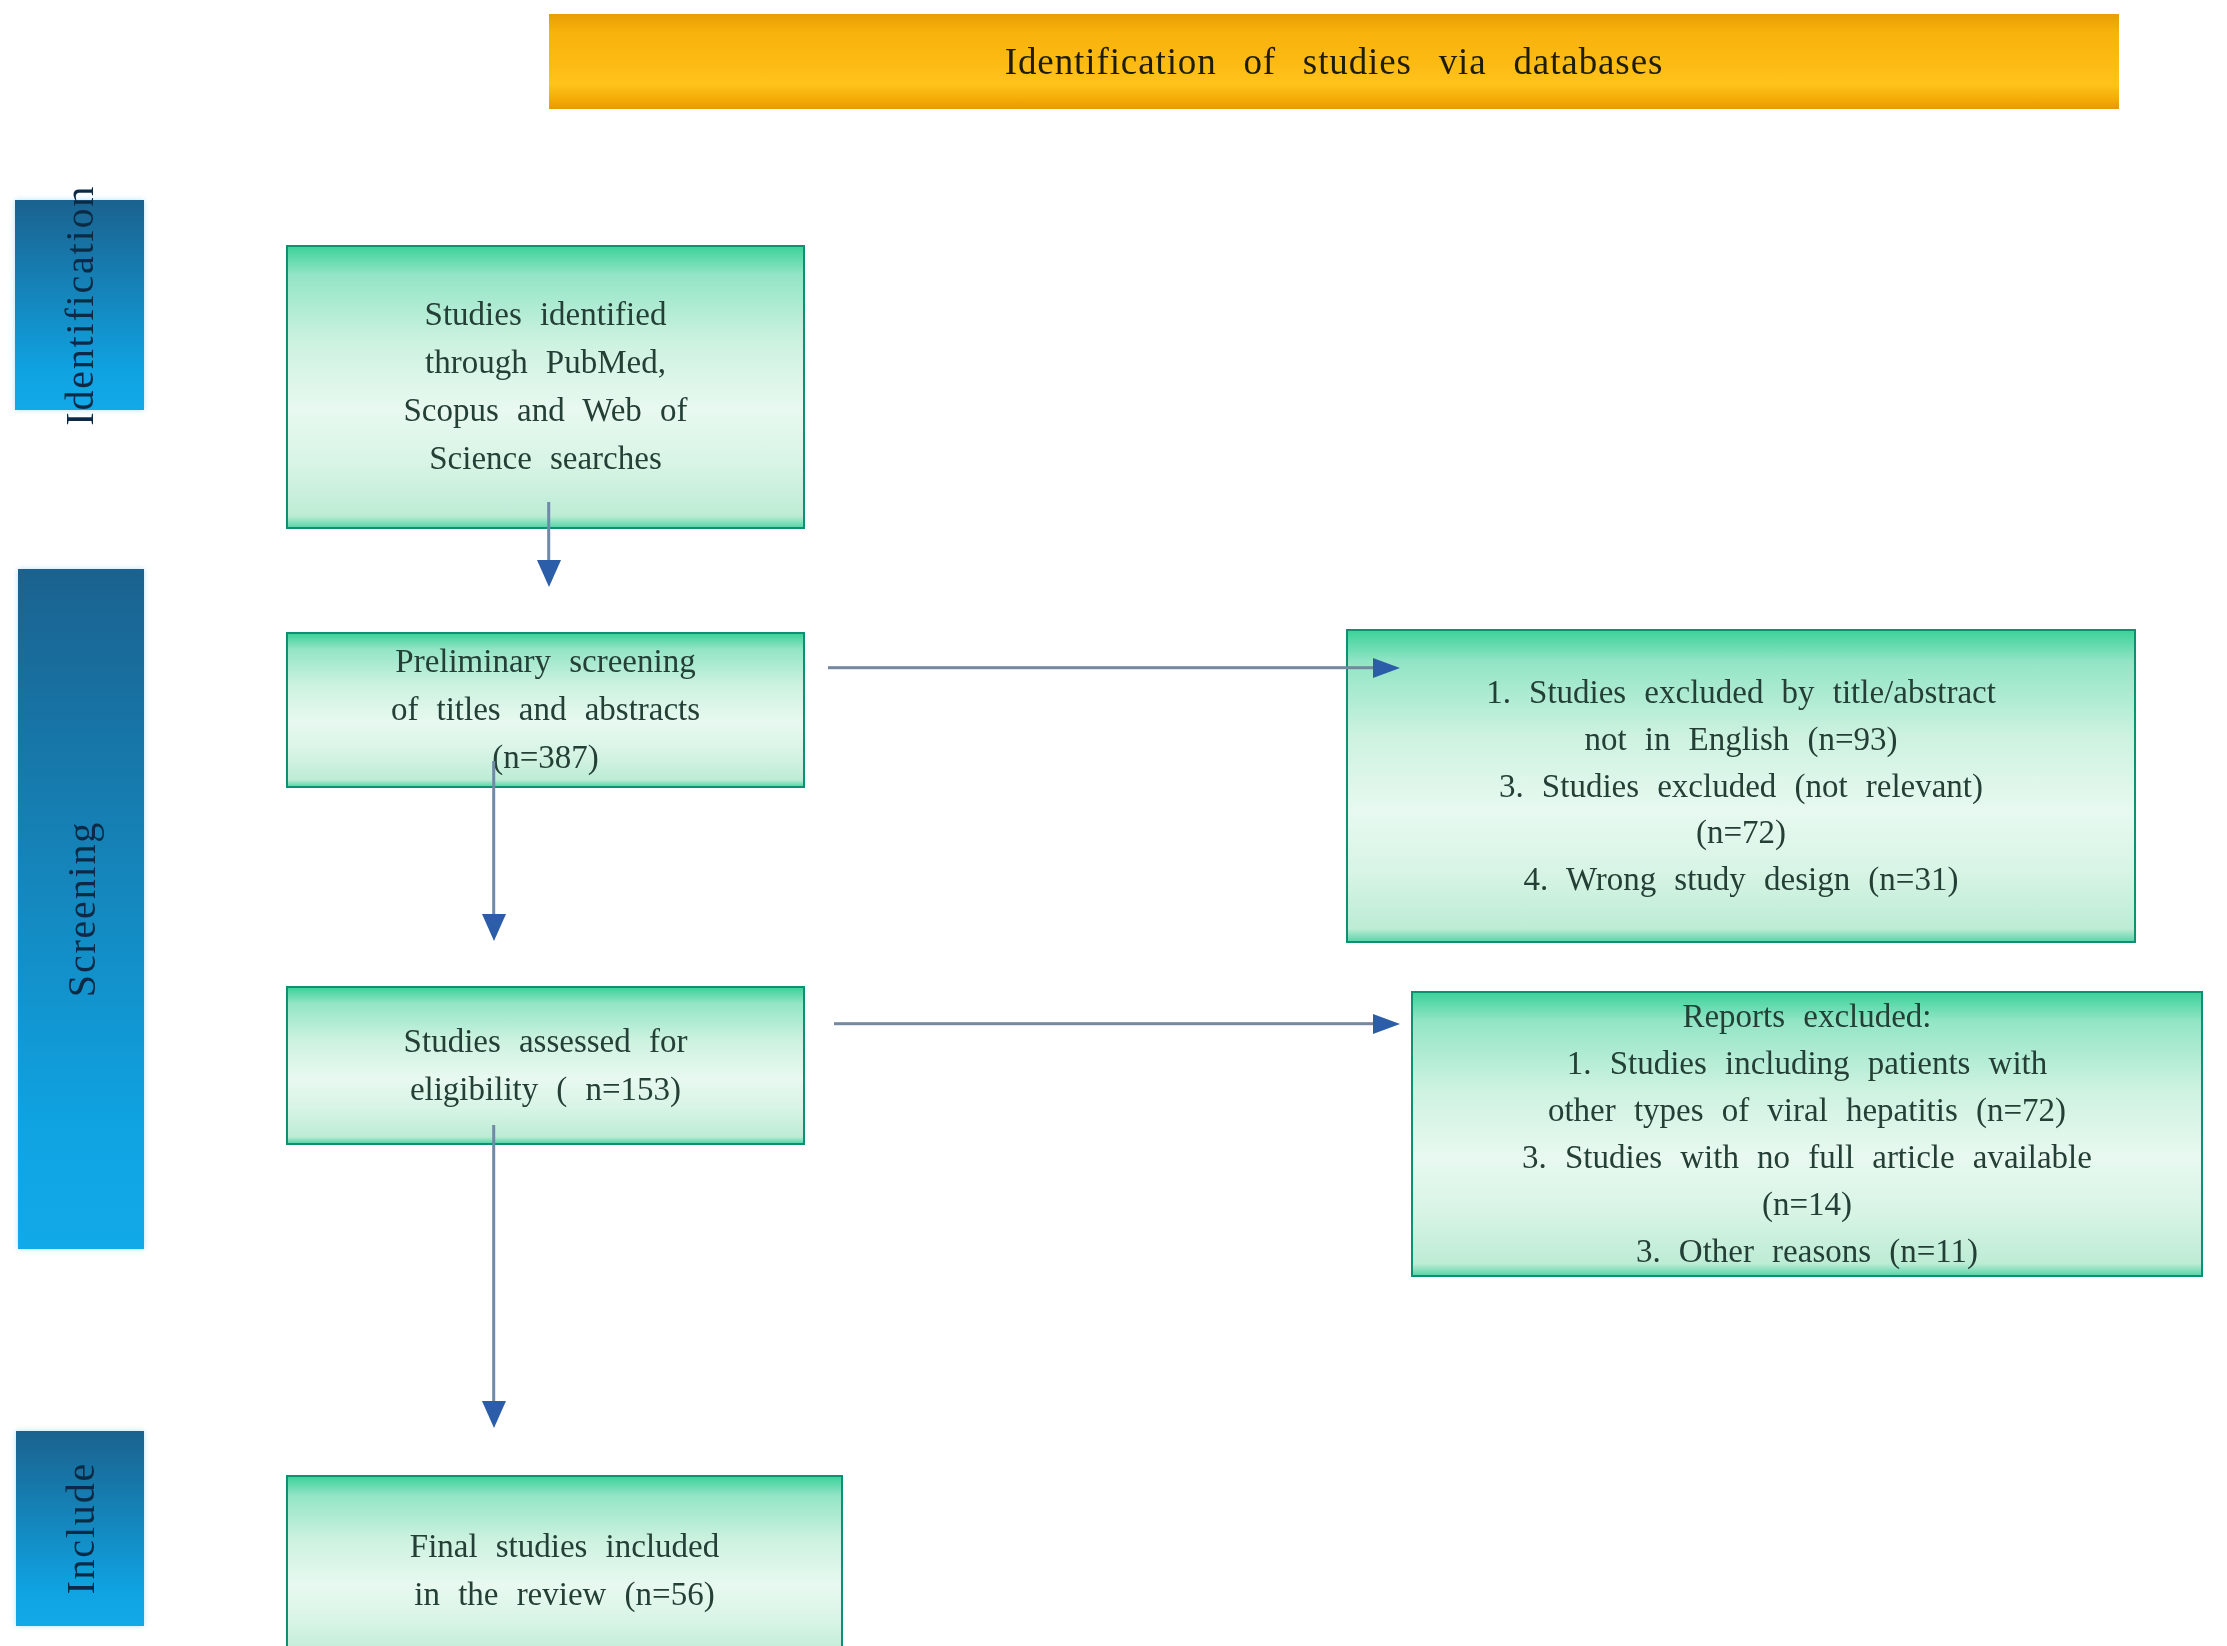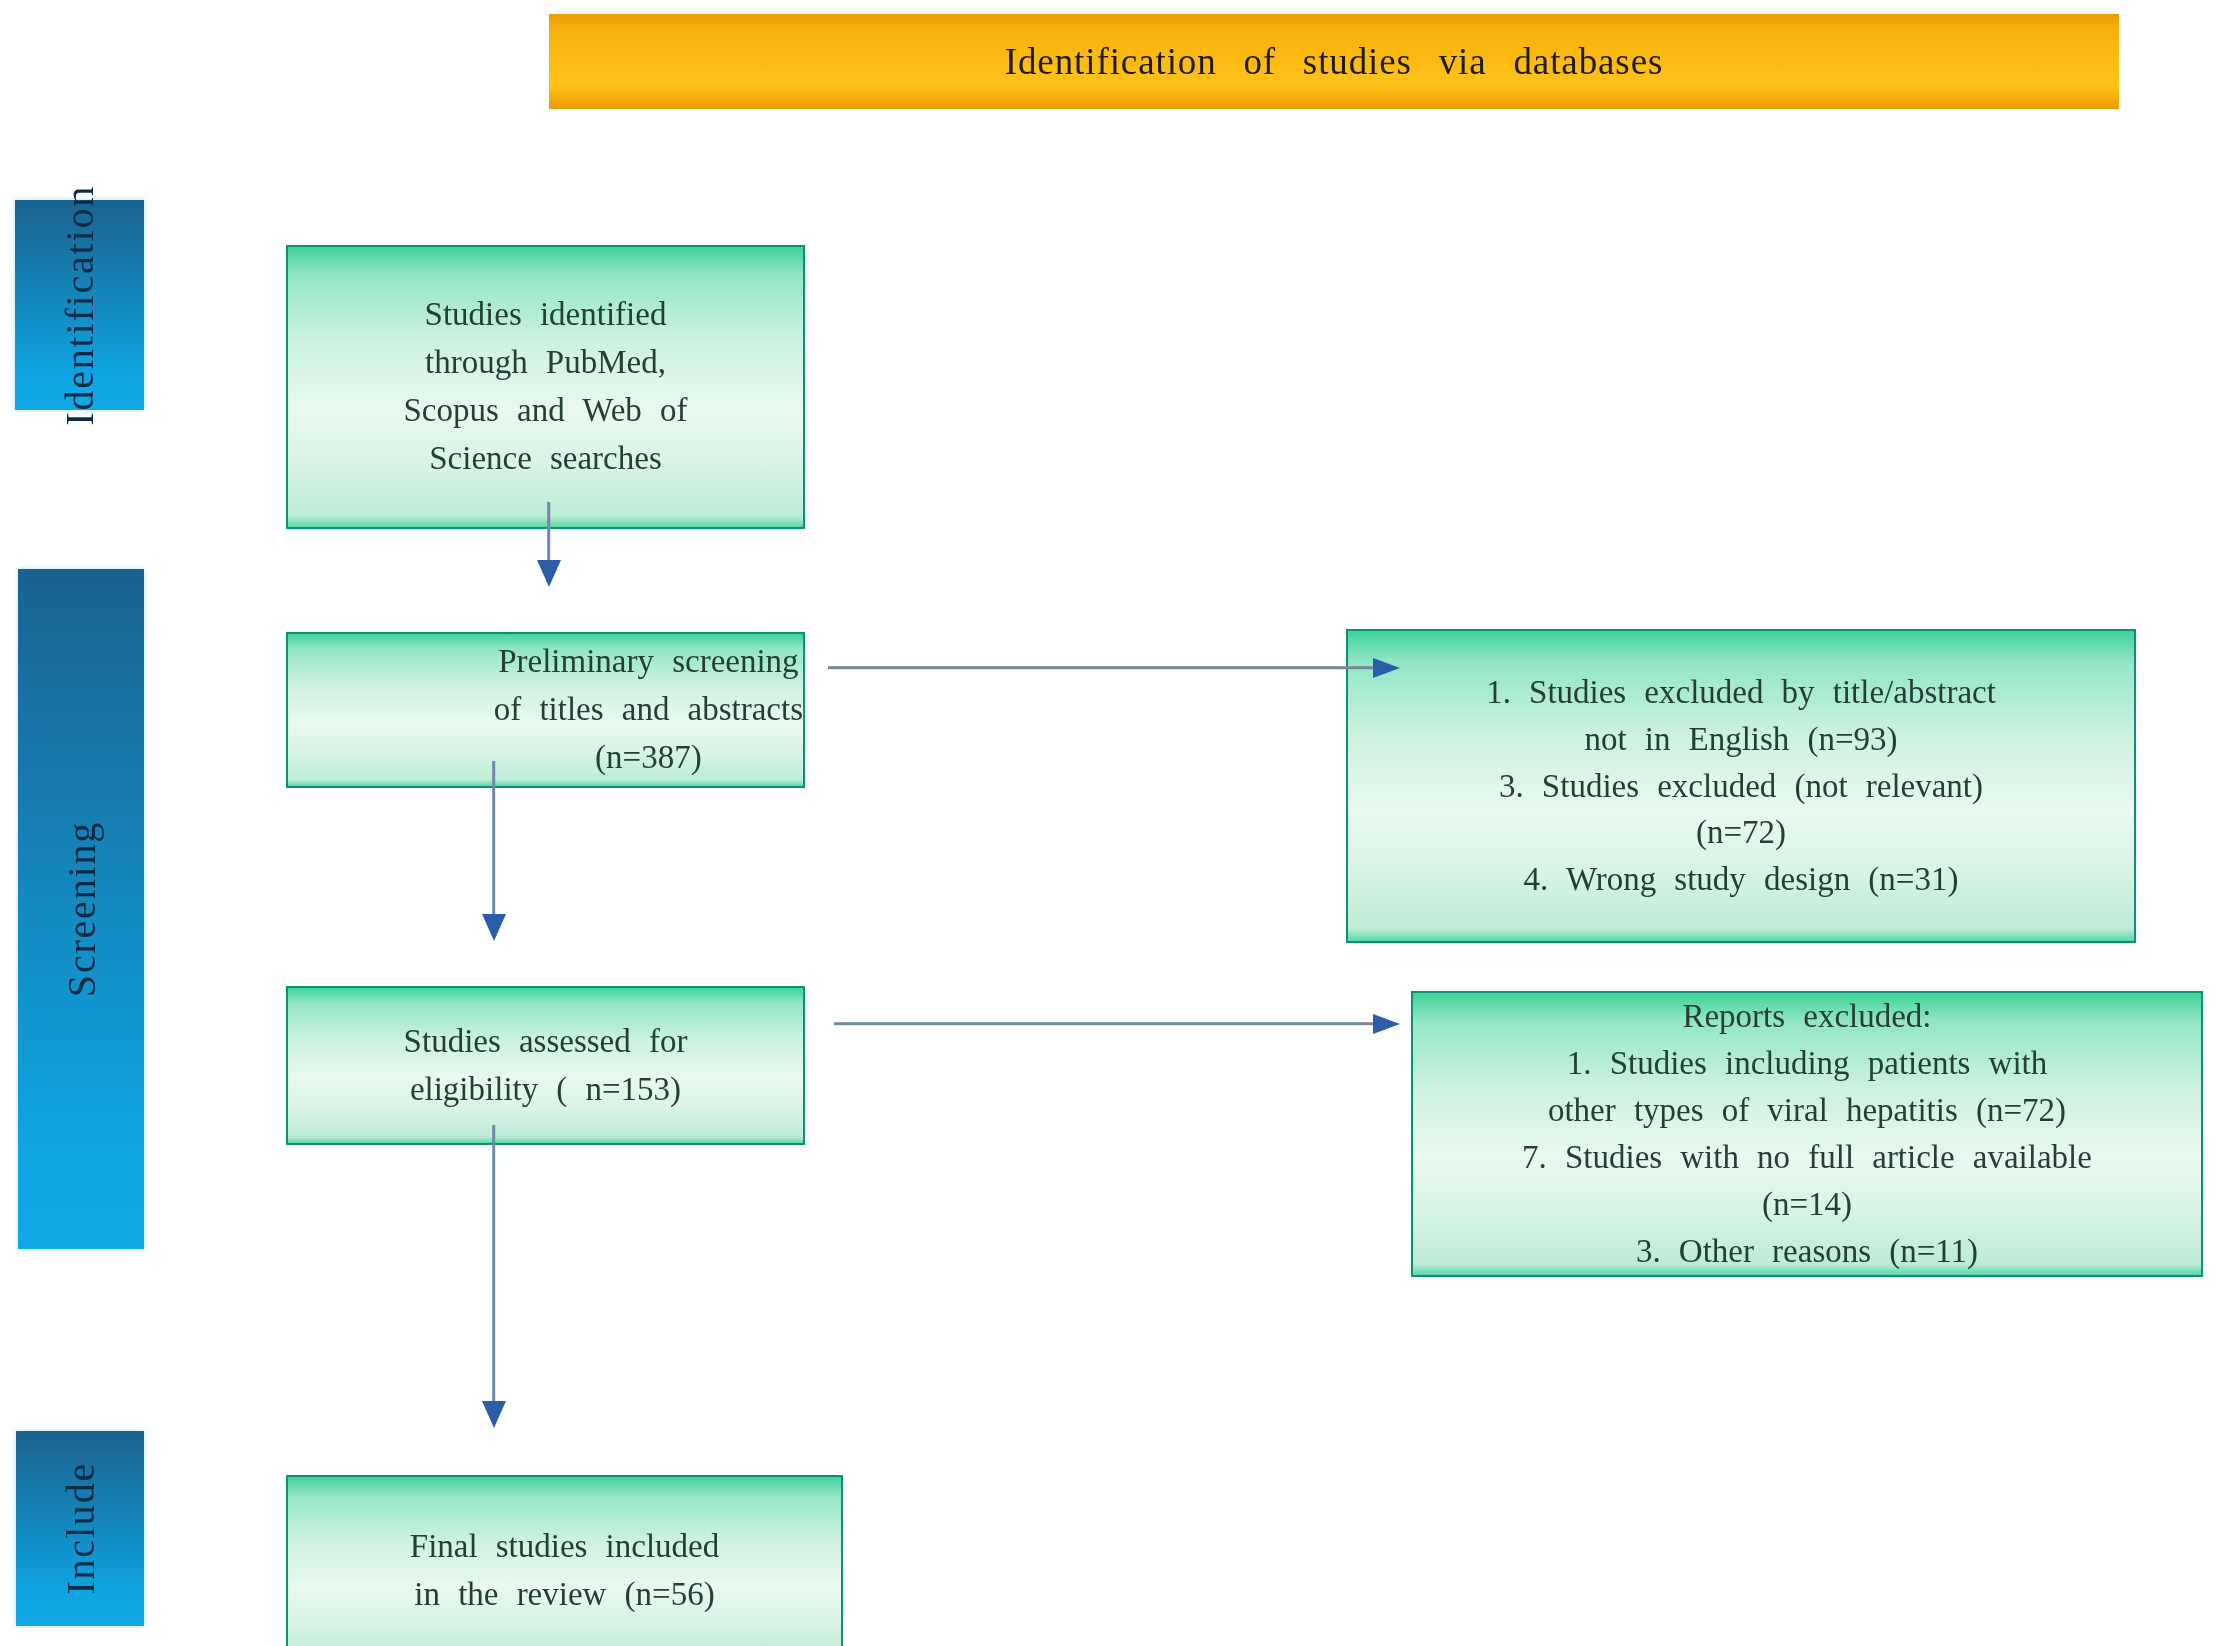--- a/index.html
+++ b/index.html
@@ -38,21 +38,21 @@
     position:absolute; box-sizing:border-box;
     border:2.7px solid #0c9273;
     background:linear-gradient(180deg,#3ed29a 0%,#93e5c6 10%,#cdf2e0 34%,#e8f9f0 58%,#d7f4e5 78%,#bdecd5 96%,#5cd7aa 100%);
     display:flex; flex-direction:column; align-items:center; justify-content:center;
     text-align:center; color:#243f36; font-size:33px; line-height:1.45;
     word-spacing:0.3em;
     margin-top:41px;
   }
   .gtext { white-space:pre-line; }
   .box-identified { left:286px; top:204px;  width:519px; height:284px; }
-  .box-screening  { left:286px; top:591px;  width:519px; height:156px;align-items:flex-end; }
+  .box-screening  { left:286px; top:591px;  width:519px; height:156px; }
   .box-assessed   { left:286px; top:945px; width:519px; height:159px; }
   .box-final      { left:286px; top:1434px; width:557px; height:191px; }
   .box-excluded1  { left:1346px; top:588px;  width:790px; height:314px; }
   .box-excluded2  { left:1411px; top:950px; width:792px; height:286px; }
   .box-excluded1, .box-excluded2 { font-size:33px; line-height:1.42; }
 
   
   .varrow { position:absolute; width:25px; }
   .varrow .line {
     position:absolute; top:0; left:50%; transform:translateX(-50%);
@@ -130,21 +130,21 @@
     <span class="gtext">1. Studies excluded by title/abstract
 not in English (n=93)</span>
     <span class="gtext">3. Studies excluded (not relevant)
 (n=72)</span>
     <span class="gtext">4. Wrong study design (n=31)</span>
   </div>
   <div class="gbox box-excluded2">
     <span class="gtext">Reports excluded:</span>
     <span class="gtext">1. Studies including patients with
 other types of viral hepatitis (n=72)</span>
-    <span class="gtext">7. Studies with no full article available
+    <span class="gtext">3. Studies with no full article available
 (n=14)</span>
     <span class="gtext">3. Other reasons (n=11)</span>
   </div>
 
   <div class="varrow arrow-a">
     <div class="line"></div>
     <div class="head"></div>
   </div>
   <div class="varrow arrow-b">
     <div class="line"></div>

